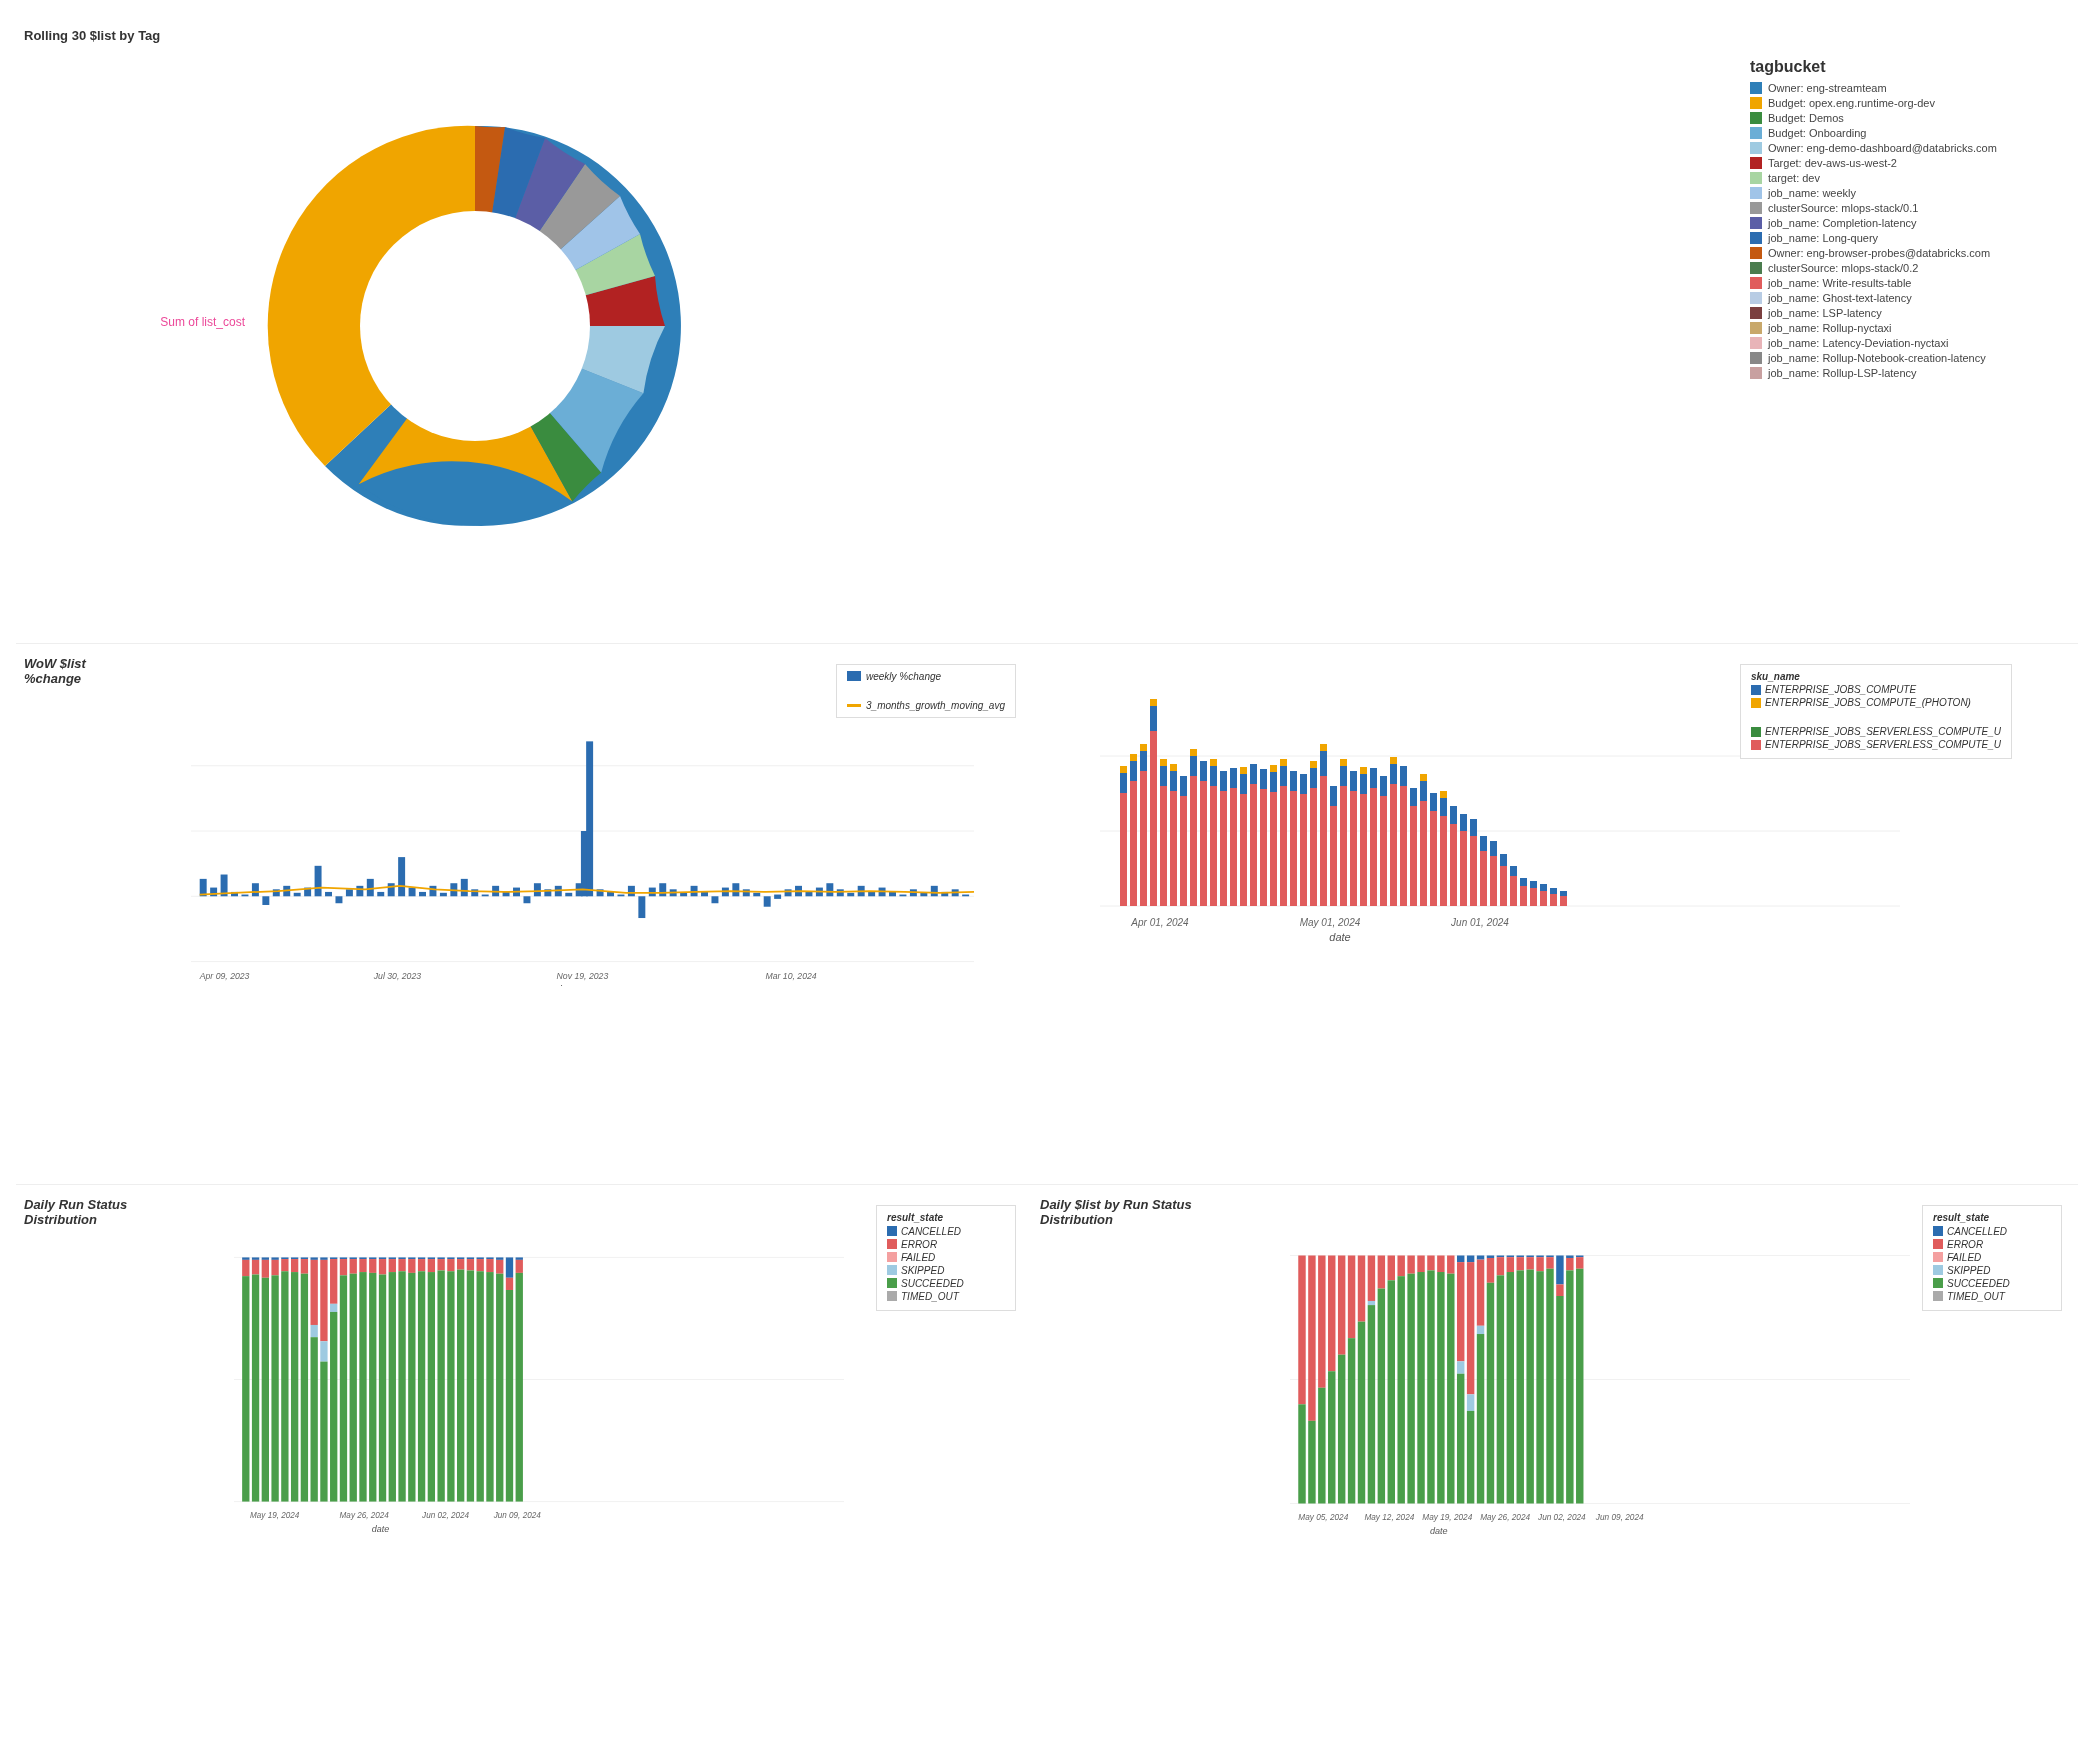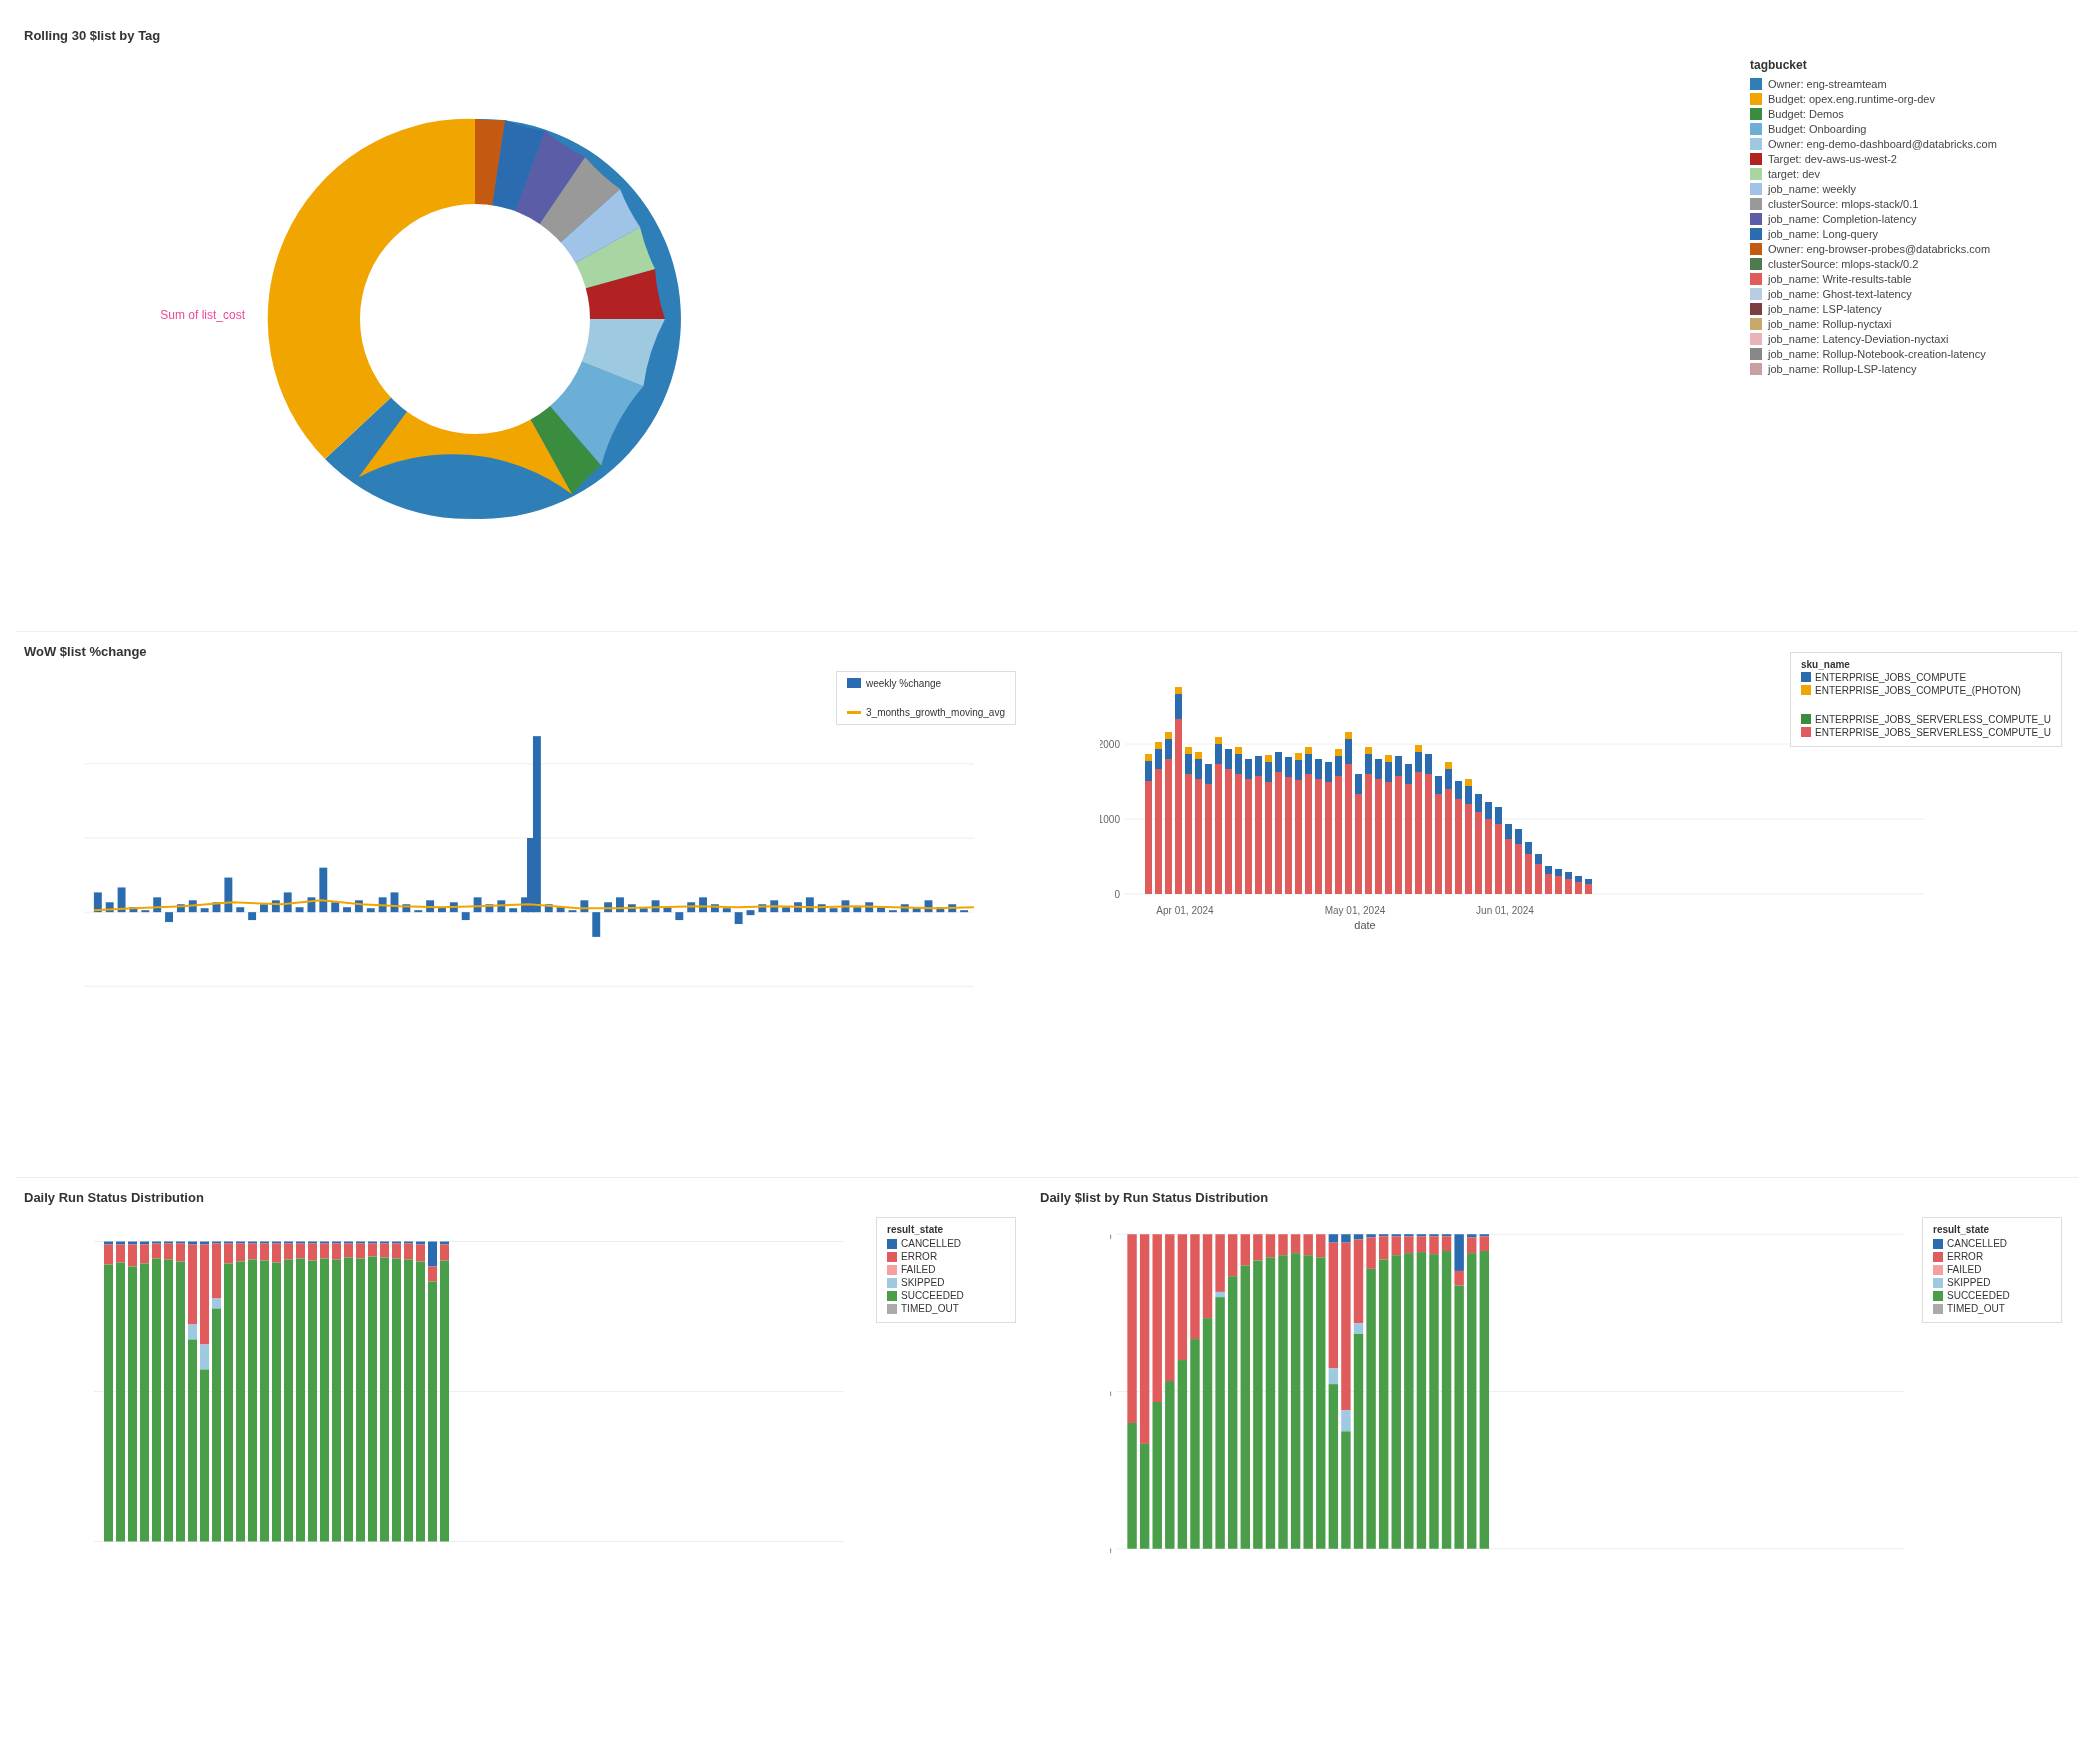--- a/index.html
+++ b/index.html
@@ -50,21 +50,21 @@
     .donut-container svg {
       width: 100%;
       height: 100%;
     }
     .legend-panel {
       width: 340px;
       padding-left: 20px;
       padding-top: 30px;
     }
     .legend-title {
-      font-size: 12px;
+      font-size: 16px;
       font-weight: 600;
       margin-bottom: 6px;
     }
     .legend-item {
       display: flex;
       align-items: center;
       margin-bottom: 3px;
       font-size: 11px;
       color: #444;
     }
@@ -78,21 +78,21 @@
     
     .middle-section {
       display: flex;
       padding: 12px 8px;
       gap: 16px;
       border-bottom: 1px solid #eee;
     }
     .chart-panel {
       flex: 1;
       display: flex;
-      flex-direction: column;
+      font-style: italic;
     }
     .chart-panel-title {
       font-size: 13px;
       font-weight: 600;
       margin-bottom: 4px;
     }
 
     
     .bottom-section {
       display: flex;

